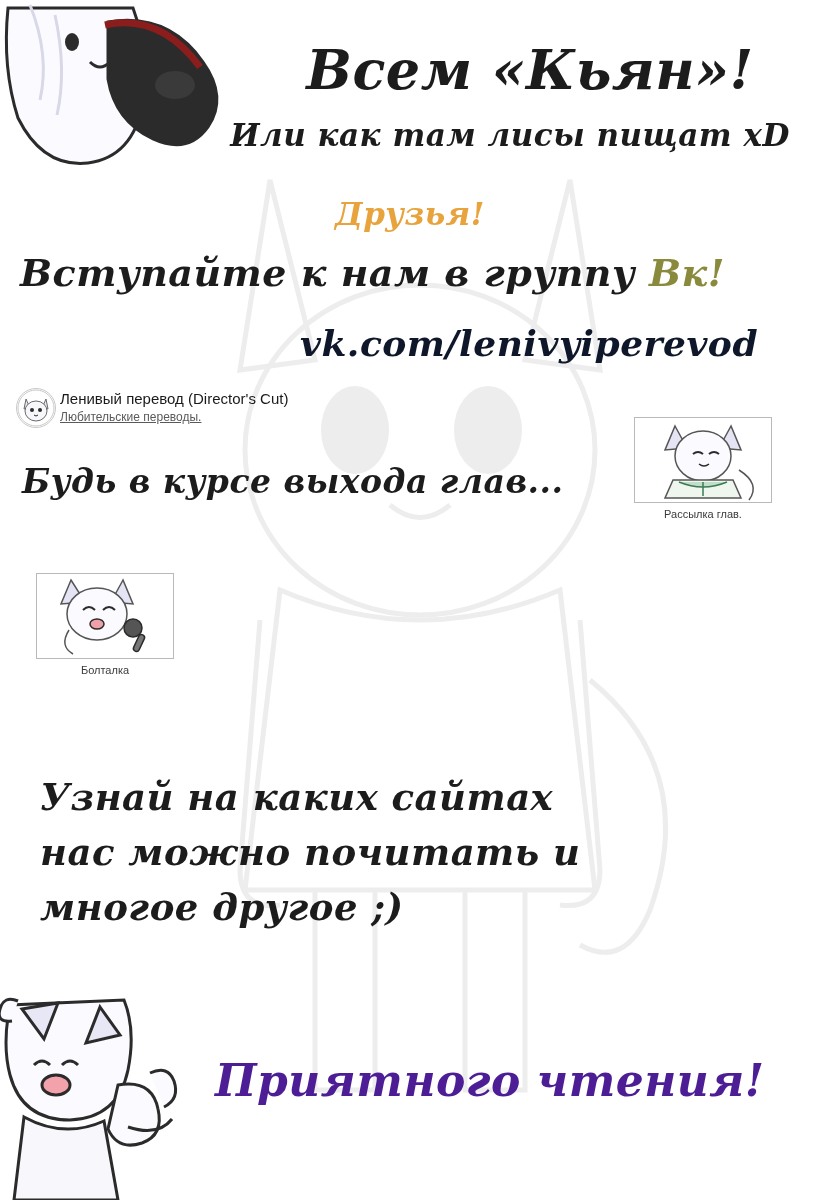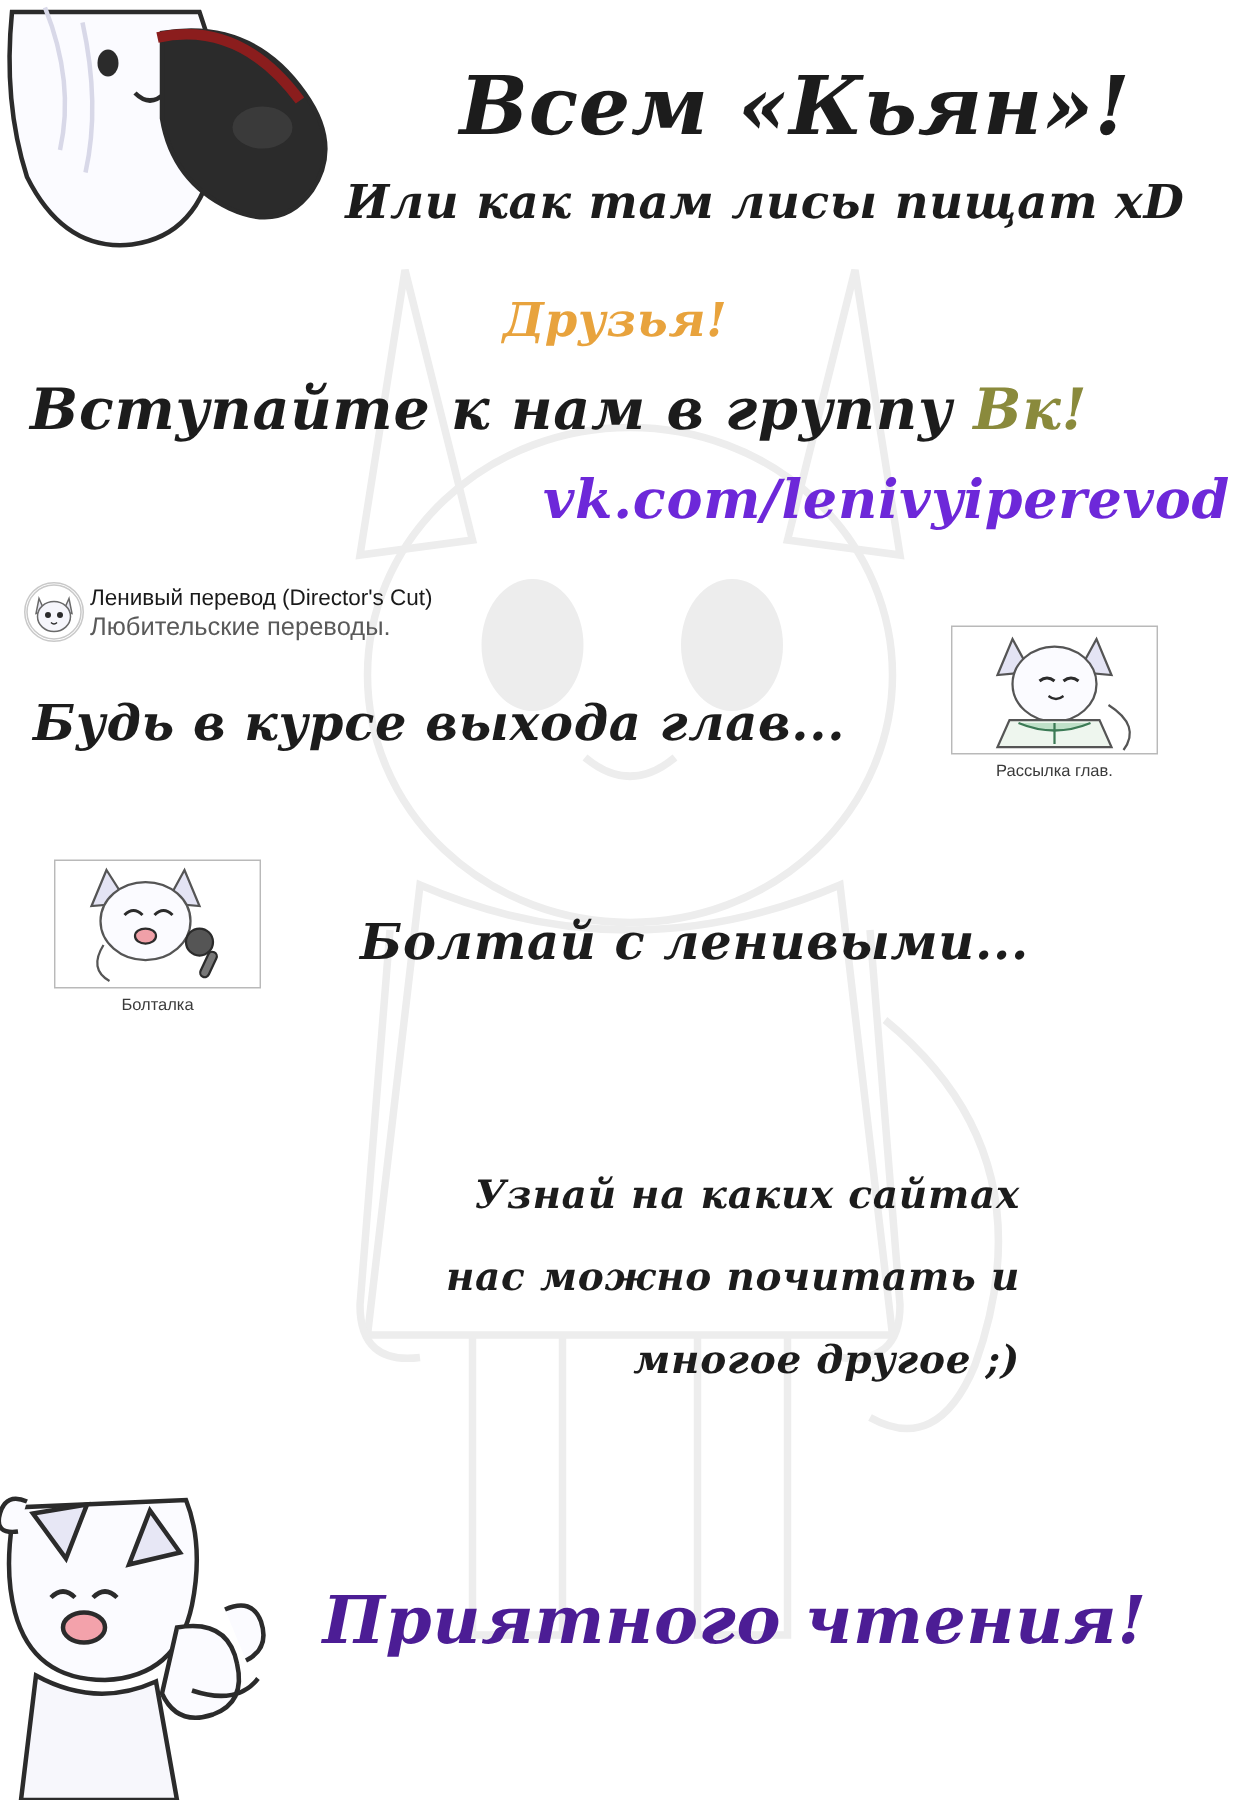--- a/index.html
+++ b/index.html
@@ -91,25 +91,24 @@
     width: 700px;
     font-size: 38px;
     white-space: nowrap;
   }
   #join-line .vk-word {
     color: #8a8a3c;
   }
   #vk-link {
     position: absolute;
     left: 300px;
-    top: 312px;
+    top: 322px;
     width: 520px;
-    text-align: right;
     font-size: 36px;
-    color: #6d28d9;
+    color: #0f172a;
   }
 
   
   #group-card {
     position: absolute;
     left: 16px;
     top: 388px;
     display: flex;
     align-items: flex-start;
     gap: 4px;
@@ -127,24 +126,25 @@
     padding-top: 1px;
   }
   #group-name {
     font-family: "Liberation Sans", sans-serif;
     font-size: 15px;
     color: #1a1a1a;
     line-height: 19px;
   }
   #group-desc {
     font-family: "Liberation Sans", sans-serif;
-    font-size: 17px;
+    font-size: 12px;
     color: #5a5a5a;
     line-height: 15px;
     margin-top: 2px;
+    text-decoration: underline;
   }
 
   
   .promo-text {
     position: absolute;
     font-size: 33px;
   }
   #promo-chapters-text {
     left: 22px;
     top: 462px;
@@ -184,22 +184,22 @@
     top: 573px;
     width: 138px;
   }
 
   
   #find-sites {
     position: absolute;
     left: 40px;
     top: 770px;
     width: 640px;
-    text-align: right;
-    font-size: 26px;
+    text-align: left;
+    font-size: 37px;
     line-height: 55px;
   }
 
   #enjoy {
     position: absolute;
     left: 215px;
     top: 1055px;
     width: 600px;
     font-size: 44px;
     color: #4c1d95;
@@ -282,21 +282,20 @@
         <path d="M64 46 q5 4 10 0" fill="none" stroke="#2b2b2b" stroke-width="1.5"></path>
         <path d="M38 62 h60 l8 18 h-76 Z" fill="#eef6ee" stroke="#555" stroke-width="1.5"></path>
         <path d="M44 64 q24 10 48 0" fill="#bfe0c8" stroke="#3c7a55" stroke-width="1.5"></path>
         <path d="M68 64 v14" stroke="#3c7a55" stroke-width="1.5"></path>
         <path d="M104 52 q22 14 10 30" fill="none" stroke="#555" stroke-width="1.5"></path>
       </svg>
     </span>
     <div class="thumb-caption">Рассылка глав.</div>
   </div>
 
-  <div id="promo-chat-text" class="promo-text handwrite">Болтай с ленивыми...</div>
 
   <div id="thumb-chat" class="thumb-block">
     <span class="thumb-img">
       <svg viewBox="0 0 136 84" width="136" height="84">
         <rect width="136" height="84" fill="#ffffff"></rect>
         <path d="M34 6 L48 28 L24 30 Z" fill="#e4e4f4" stroke="#555" stroke-width="1.5"></path>
         <path d="M86 6 L74 28 L96 30 Z" fill="#e4e4f4" stroke="#555" stroke-width="1.5"></path>
         <ellipse cx="60" cy="40" rx="30" ry="26" fill="#fbfbff" stroke="#555" stroke-width="1.5"></ellipse>
         <path d="M46 36 q6 -6 12 0" fill="none" stroke="#2b2b2b" stroke-width="2"></path>
         <path d="M66 36 q6 -6 12 0" fill="none" stroke="#2b2b2b" stroke-width="2"></path>

